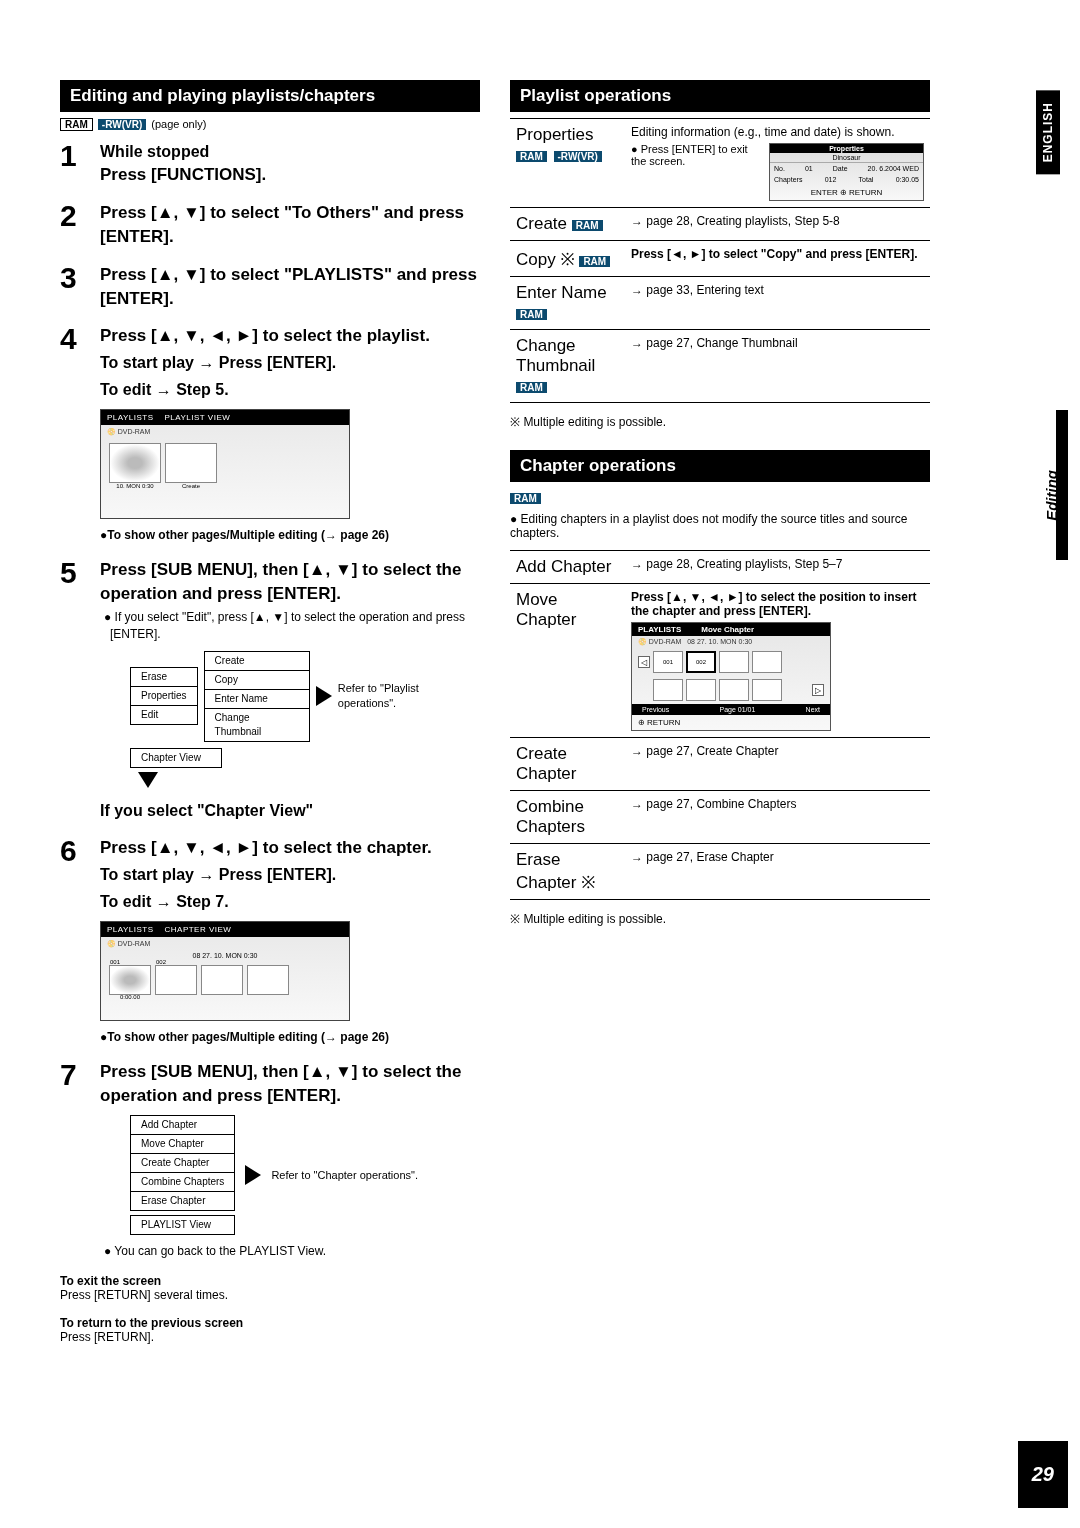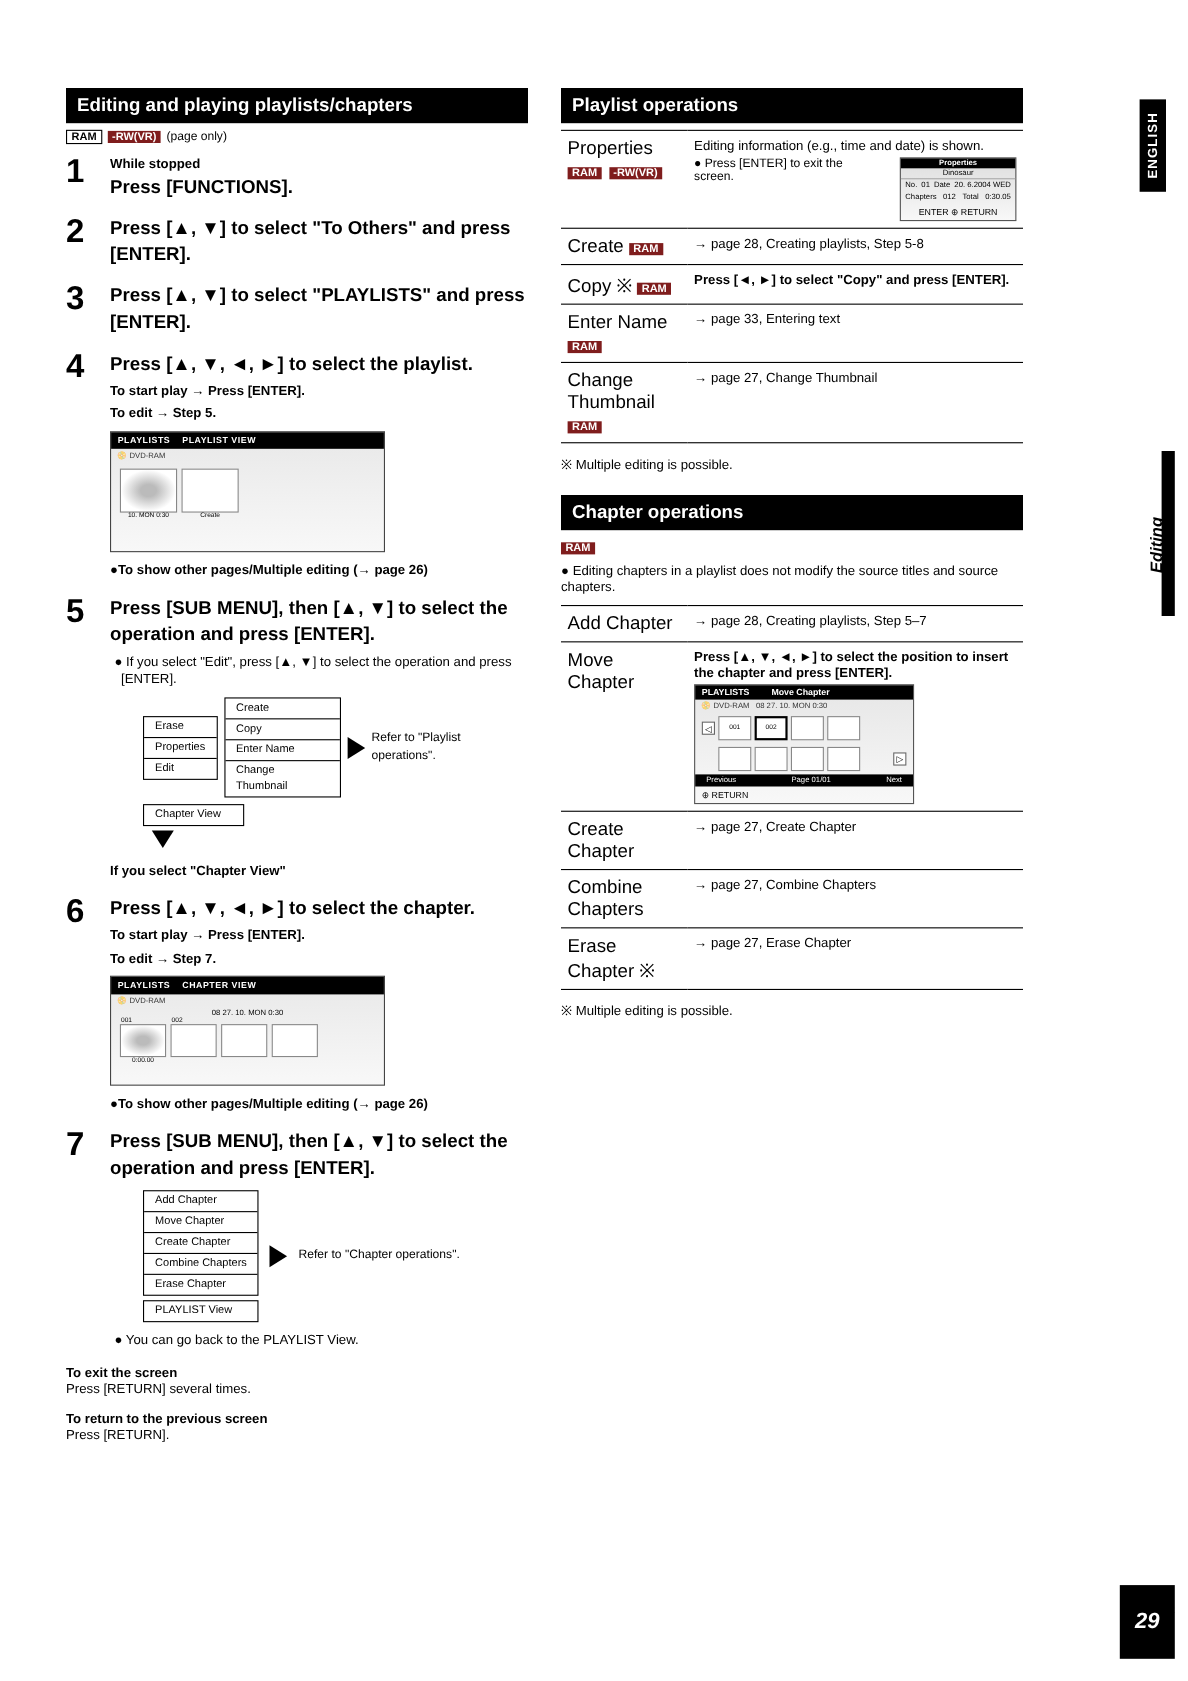--- a/index.html
+++ b/index.html
@@ -4,29 +4,29 @@
 <style>
   * { box-sizing: border-box; margin:0; padding:0; }
   body { font-family: Arial, Helvetica, sans-serif; background:#fff; width:1080px; height:1528px; position:relative; color:#000; }
   .page { padding:80px 40px 40px 60px; display:flex; gap:30px; }
   .col { flex:1; }
   .leftcol { max-width:420px; }
   .rightcol { max-width:420px; }
   .bar { background:#000; color:#fff; font-weight:bold; padding:6px 10px; font-size:17px; margin-bottom:6px; }
   .disc-tags { font-size:11px; margin:4px 0 10px; }
   .tag-light { border:1px solid #000; font-weight:bold; padding:0 4px; font-size:10px; display:inline-block; margin-right:2px; }
-  .tag-dark { background:#7f1d1d; color:#fff; font-weight:bold; padding:0 4px; font-size:10px; display:inline-block; margin-right:2px; }
+  .tag-dark { background:#0c4a6e; color:#fff; font-weight:bold; padding:0 4px; font-size:10px; display:inline-block; margin-right:2px; }
   ol.steps { list-style:none; counter-reset:step; margin-left:0; }
   ol.steps > li { counter-increment:step; position:relative; padding-left:40px; margin-bottom:14px; font-size:15px; line-height:1.4; }
   ol.steps > li::before { content:counter(step); font-size:30px; font-weight:bold; position:absolute; left:0; top:-6px; }
   .stepmain { font-weight:bold; font-size:17px; }
-  .substep { font-size:12px; font-weight:bold; margin-top:4px; }
+  .substep { font-size:16px; font-weight:bold; margin-top:4px; }
   .stepnote { font-size:12px; margin-top:4px; padding-left:10px; text-indent:-6px; }
   .diagram { border:1.5px solid #444; background:linear-gradient(#e8e8e8,#f8f8f8); width:250px; height:110px; margin:8px 0; position:relative; }
-  .diagram-header { background:#000; color:#fff; font-size:8px; padding:2px 6px; font-weight:bold; letter-spacing:0.5px; }
+  .diagram-header { background:#000; color:#fff; font-size:8px; padding:2px 6px; font-weight:normal; letter-spacing:0.5px; }
   .diagram-sub { font-size:7px; padding:2px 6px; color:#333; }
   .thumbs { display:flex; gap:4px; padding:4px 8px; }
   .thumb { width:52px; height:40px; background:#fff; border:1px solid #888; position:relative; }
   .thumb.first { background: radial-gradient(ellipse at center, #bbb 20%, #fff 70%); }
   .thumb-label { font-size:6px; position:absolute; bottom:-8px; left:0; right:0; text-align:center; }
   .bulletnote { font-size:12px; font-weight:bold; margin:6px 0; }
   .menu-diagram { display:flex; align-items:center; gap:10px; margin:8px 0 8px 30px; }
   .leftmenu, .rightmenu { border:1px solid #000; background:#fff; font-size:10px; }
   .leftmenu div, .rightmenu div { border-bottom:1px solid #000; padding:2px 10px; }
   .leftmenu div:last-child, .rightmenu div:last-child { border-bottom:none; }
@@ -36,21 +36,21 @@
 
   
   table.ops { border-collapse:collapse; width:100%; font-size:12px; }
   table.ops td { border-top:1px solid #000; border-bottom:1px solid #000; padding:6px 6px; vertical-align:top; }
   table.ops td.opname { font-size:17px; width:115px; font-weight:normal; }
   table.ops td.opdesc { }
   .opnote { font-size:11px; margin-top:4px; }
   .footnote { font-size:12px; margin:10px 0 20px; }
 
   
-  .props-box { border:1.5px solid #555; width:106px; font-size:7px; margin-top:4px; background:linear-gradient(#ddd,#f8f8f8); }
+  .props-box { border:1.5px solid #555; width:155px; font-size:7px; margin-top:4px; background:linear-gradient(#ddd,#f8f8f8); }
   .props-box .ph { background:#000; color:#fff; padding:1px 4px; text-align:center; font-weight:bold; }
   .props-box .pb { padding:1px 4px; text-align:center; border-bottom:1px solid #aaa; }
   .props-box .pc { padding:2px 4px; display:flex; justify-content:space-between; }
   .props-box .pf { text-align:center; padding:3px; font-size:8px; }
 
   
   .mc-box { border:1.5px solid #555; width:200px; background:linear-gradient(#e6e6e6,#f8f8f8); margin-top:4px; }
   .mc-header { background:#000; color:#fff; font-size:8px; padding:2px 6px; font-weight:bold; display:flex; gap:20px; }
   .mc-sub { font-size:7px; padding:2px 6px; color:#333; }
   .mc-row { display:flex; align-items:center; gap:3px; padding:3px 6px; }

